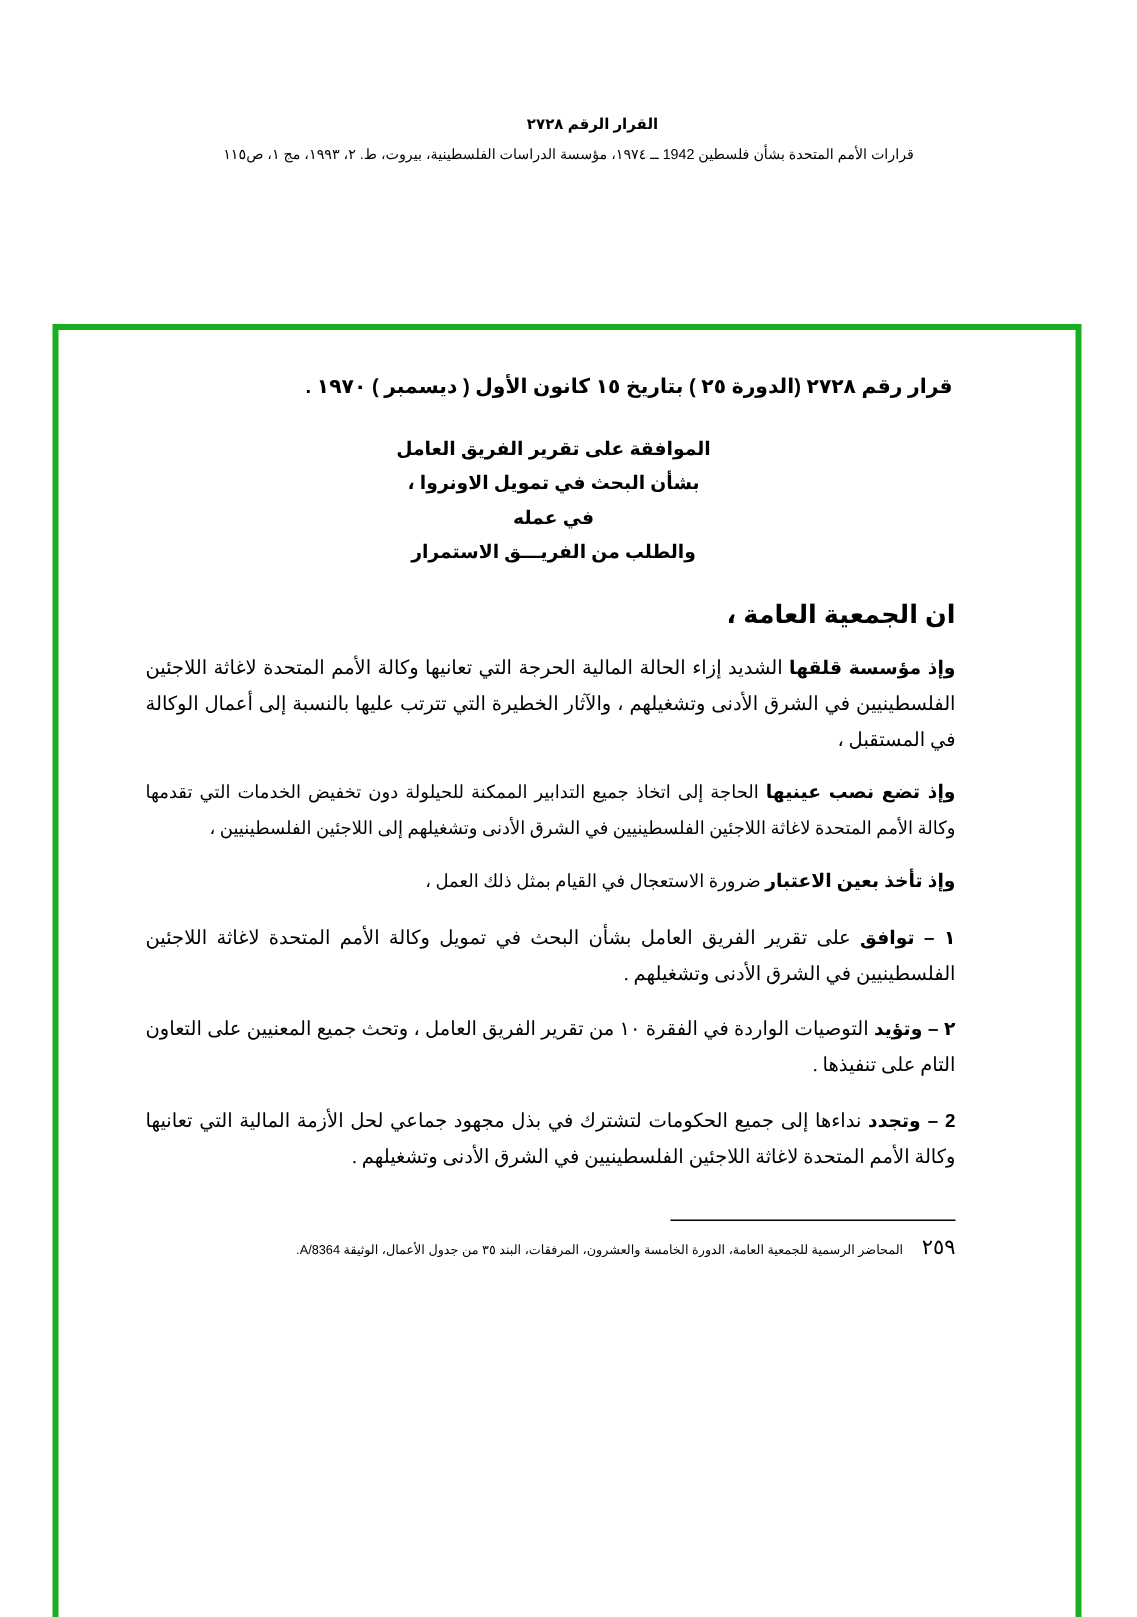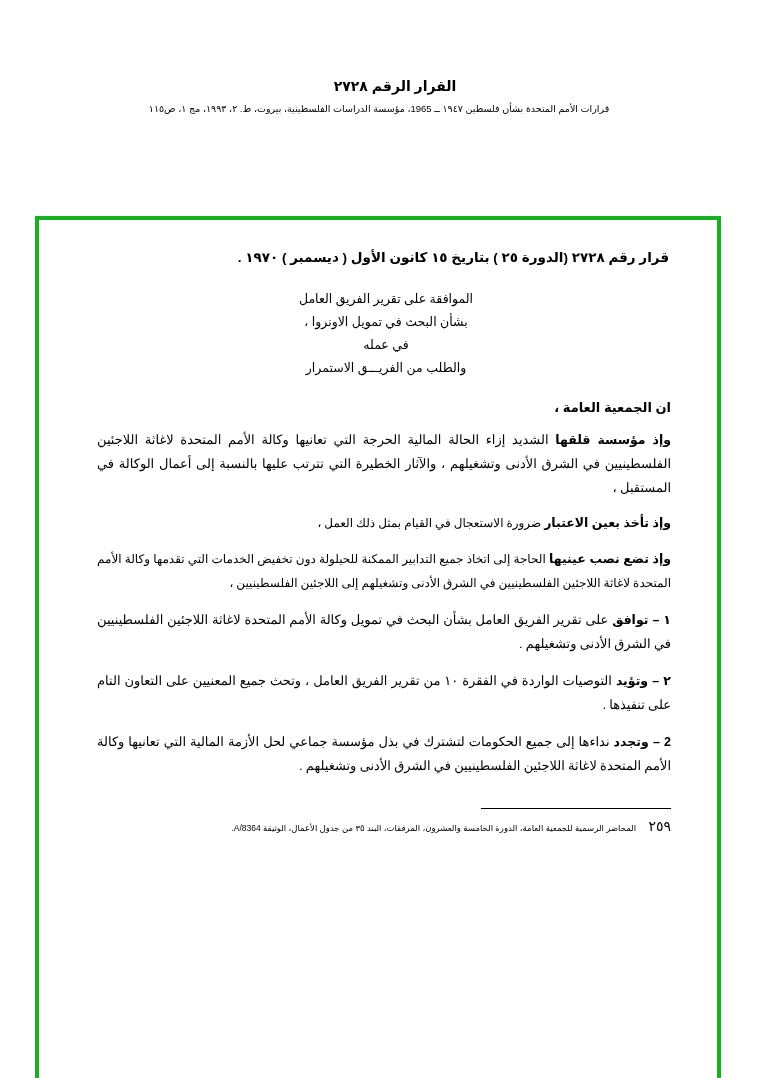--- a/index.html
+++ b/index.html
@@ -18,21 +18,21 @@
   .page {
     width: 758px;
     height: 1078px;
     position: relative;
     box-sizing: border-box;
   }
   .doc-title {
     text-align: center;
     font-family: "Liberation Sans", "DejaVu Sans", sans-serif;
     font-weight: bold;
-    font-size: 14px;
+    font-size: 10px;
     letter-spacing: 1px;
     margin-top: 78px;
     padding-left: 32px;
   }
   .doc-source {
     text-align: center;
     font-family: "Liberation Sans", "DejaVu Sans", sans-serif;
     font-size: 9.5px;
     margin-top: 9px;
     letter-spacing: 0px;
@@ -43,35 +43,35 @@
     top: 138px;
     width: 686px;
     height: 890px;
     border: 4px solid #18b020;
     box-sizing: border-box;
     background: #ffffff;
   }
   .frame-inner {
     position: absolute;
     left: 58px;
-    right: 42px;
+    right: 76px;
     top: 26px;
   }
   .res-head {
     font-family: "Liberation Sans", "DejaVu Sans", sans-serif;
     font-weight: bold;
     font-size: 13.5px;
     text-align: right;
     line-height: 1.75;
     margin-bottom: 18px;
     padding-right: 6px;
   }
   .res-subject {
     font-family: "Liberation Sans", "DejaVu Sans", sans-serif;
-    font-weight: normal;
+    font-weight: bold;
     font-size: 12.5px;
     text-align: center;
     line-height: 1.85;
     margin: 16px auto 20px auto;
     width: 72%;
   }
   .res-subject div {
     text-align: center;
   }
   .para {
@@ -86,21 +86,21 @@
     line-height: 1.9;
   }
   .lead {
     font-family: "Liberation Sans", "DejaVu Sans", sans-serif;
     font-weight: bold;
     font-size: 12.5px;
   }
   .assembly {
     font-family: "Liberation Sans", "DejaVu Sans", sans-serif;
     font-weight: bold;
-    font-size: 13px;
+    font-size: 17px;
     text-align: right;
     margin: 0 0 12px 0;
     padding-right: 4px;
   }
   .fn-rule {
     border: 0;
     border-top: 1.2px solid #000;
     width: 190px;
     margin: 30px 4px 6px auto;
   }
@@ -115,21 +115,21 @@
     font-size: 14px;
     margin-left: 10px;
   }
 </style>
 </head>
 <body>
 
 <div class="page">
 
   <div class="doc-title">القرار الرقم ٢٧٢٨</div>
-  <div class="doc-source">قرارات الأمم المتحدة بشأن فلسطين ١٩٤٧ ــ 1965، مؤسسة الدراسات الفلسطينية، بيروت، ط. ٢، ١٩٩٣، مج ١، ص١١٥‬</div>
+  <div class="doc-source">قرارات الأمم المتحدة بشأن فلسطين 1942 ــ ١٩٧٤، مؤسسة الدراسات الفلسطينية، بيروت، ط. ٢، ١٩٩٣، مج ١، ص١١٥‬</div>
 
   <div class="frame">
     <div class="frame-inner">
 
       <div class="res-head">قرار رقم ٢٧٢٨ (الدورة ٢٥ ) بتاريخ ١٥ كانون الأول ( ديسمبر ) ١٩٧٠ .</div>
 
       <div class="res-subject">
         <div>الموافقة على تقرير الفريق العامل</div>
         <div>بشأن البحث في تمويل الاونروا ،</div>
         <div>في عمله</div>
@@ -138,43 +138,43 @@
 
       <div class="assembly">ان الجمعية العامة ،</div>
 
 
       <p class="para">
         <span class="lead">وإذ مؤسسة قلقها</span>
         <span>الشديد إزاء الحالة المالية الحرجة التي تعانيها وكالة الأمم المتحدة لاغاثة اللاجئين الفلسطينيين في الشرق الأدنى وتشغيلهم ، والآثار الخطيرة التي تترتب عليها بالنسبة إلى أعمال الوكالة في المستقبل ،</span>
       </p>
 
       <p class="para small">
-        <span class="lead">وإذ تأخذ بعين الاعتبار</span>
-        <span>ضرورة الاستعجال في القيام بمثل ذلك العمل ،</span>
+        <span class="lead">وإذ تضع نصب عينيها</span>
+        <span>الحاجة إلى اتخاذ جميع التدابير الممكنة للحيلولة دون تخفيض الخدمات التي تقدمها وكالة الأمم المتحدة لاغاثة اللاجئين الفلسطينيين في الشرق الأدنى وتشغيلهم إلى اللاجئين الفلسطينيين ،</span>
       </p>
 
       <p class="para small">
-        <span class="lead">وإذ تضع نصب عينيها</span>
-        <span>الحاجة إلى اتخاذ جميع التدابير الممكنة للحيلولة دون تخفيض الخدمات التي تقدمها وكالة الأمم المتحدة لاغاثة اللاجئين الفلسطينيين في الشرق الأدنى وتشغيلهم إلى اللاجئين الفلسطينيين ،</span>
+        <span class="lead">وإذ تأخذ بعين الاعتبار</span>
+        <span>ضرورة الاستعجال في القيام بمثل ذلك العمل ،</span>
       </p>
 
       <p class="para">
         <span class="lead">١ – توافق</span>
         <span>على تقرير الفريق العامل بشأن البحث في تمويل وكالة الأمم المتحدة لاغاثة اللاجئين الفلسطينيين في الشرق الأدنى وتشغيلهم .</span>
       </p>
 
       <p class="para">
         <span class="lead">٢ – وتؤيد</span>
         <span>التوصيات الواردة في الفقرة ١٠ من تقرير الفريق العامل ، وتحث جميع المعنيين على التعاون التام على تنفيذها .</span>
       </p>
 
 
       <p class="para">
         <span class="lead">2 – وتجدد</span>
-        <span>نداءها إلى جميع الحكومات لتشترك في بذل مؤسسة جماعي لحل الأزمة المالية التي تعانيها وكالة الأمم المتحدة لاغاثة اللاجئين الفلسطينيين في الشرق الأدنى وتشغيلهم .</span>
+        <span>نداءها إلى جميع الحكومات لتشترك في بذل مجهود جماعي لحل الأزمة المالية التي تعانيها وكالة الأمم المتحدة لاغاثة اللاجئين الفلسطينيين في الشرق الأدنى وتشغيلهم .</span>
       </p>
 
       <hr class="fn-rule">
 
       <div class="footnote">
         <span class="fn-num">٢٥٩</span>
         <span>المحاضر الرسمية للجمعية العامة، الدورة الخامسة والعشرون، المرفقات، البند ٣٥ من جدول الأعمال، الوثيقة A/8364.</span>
       </div>
 
     </div>

